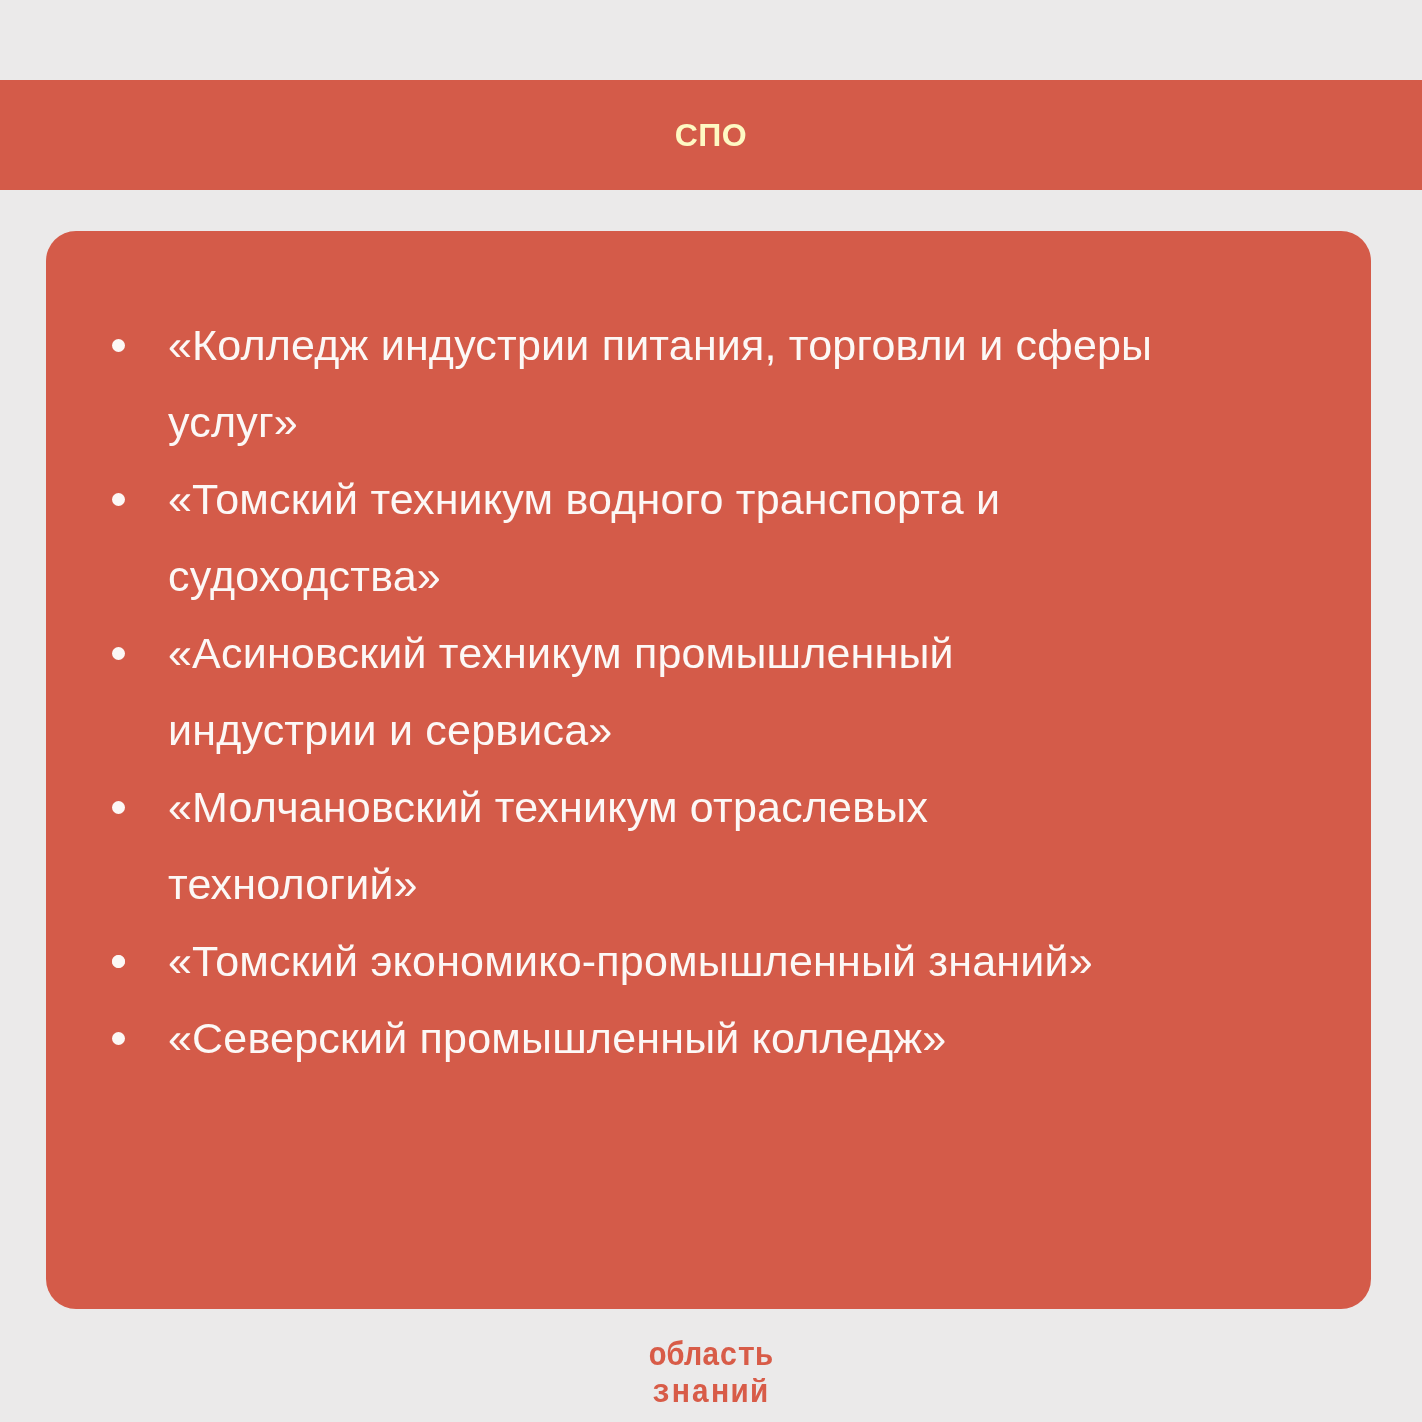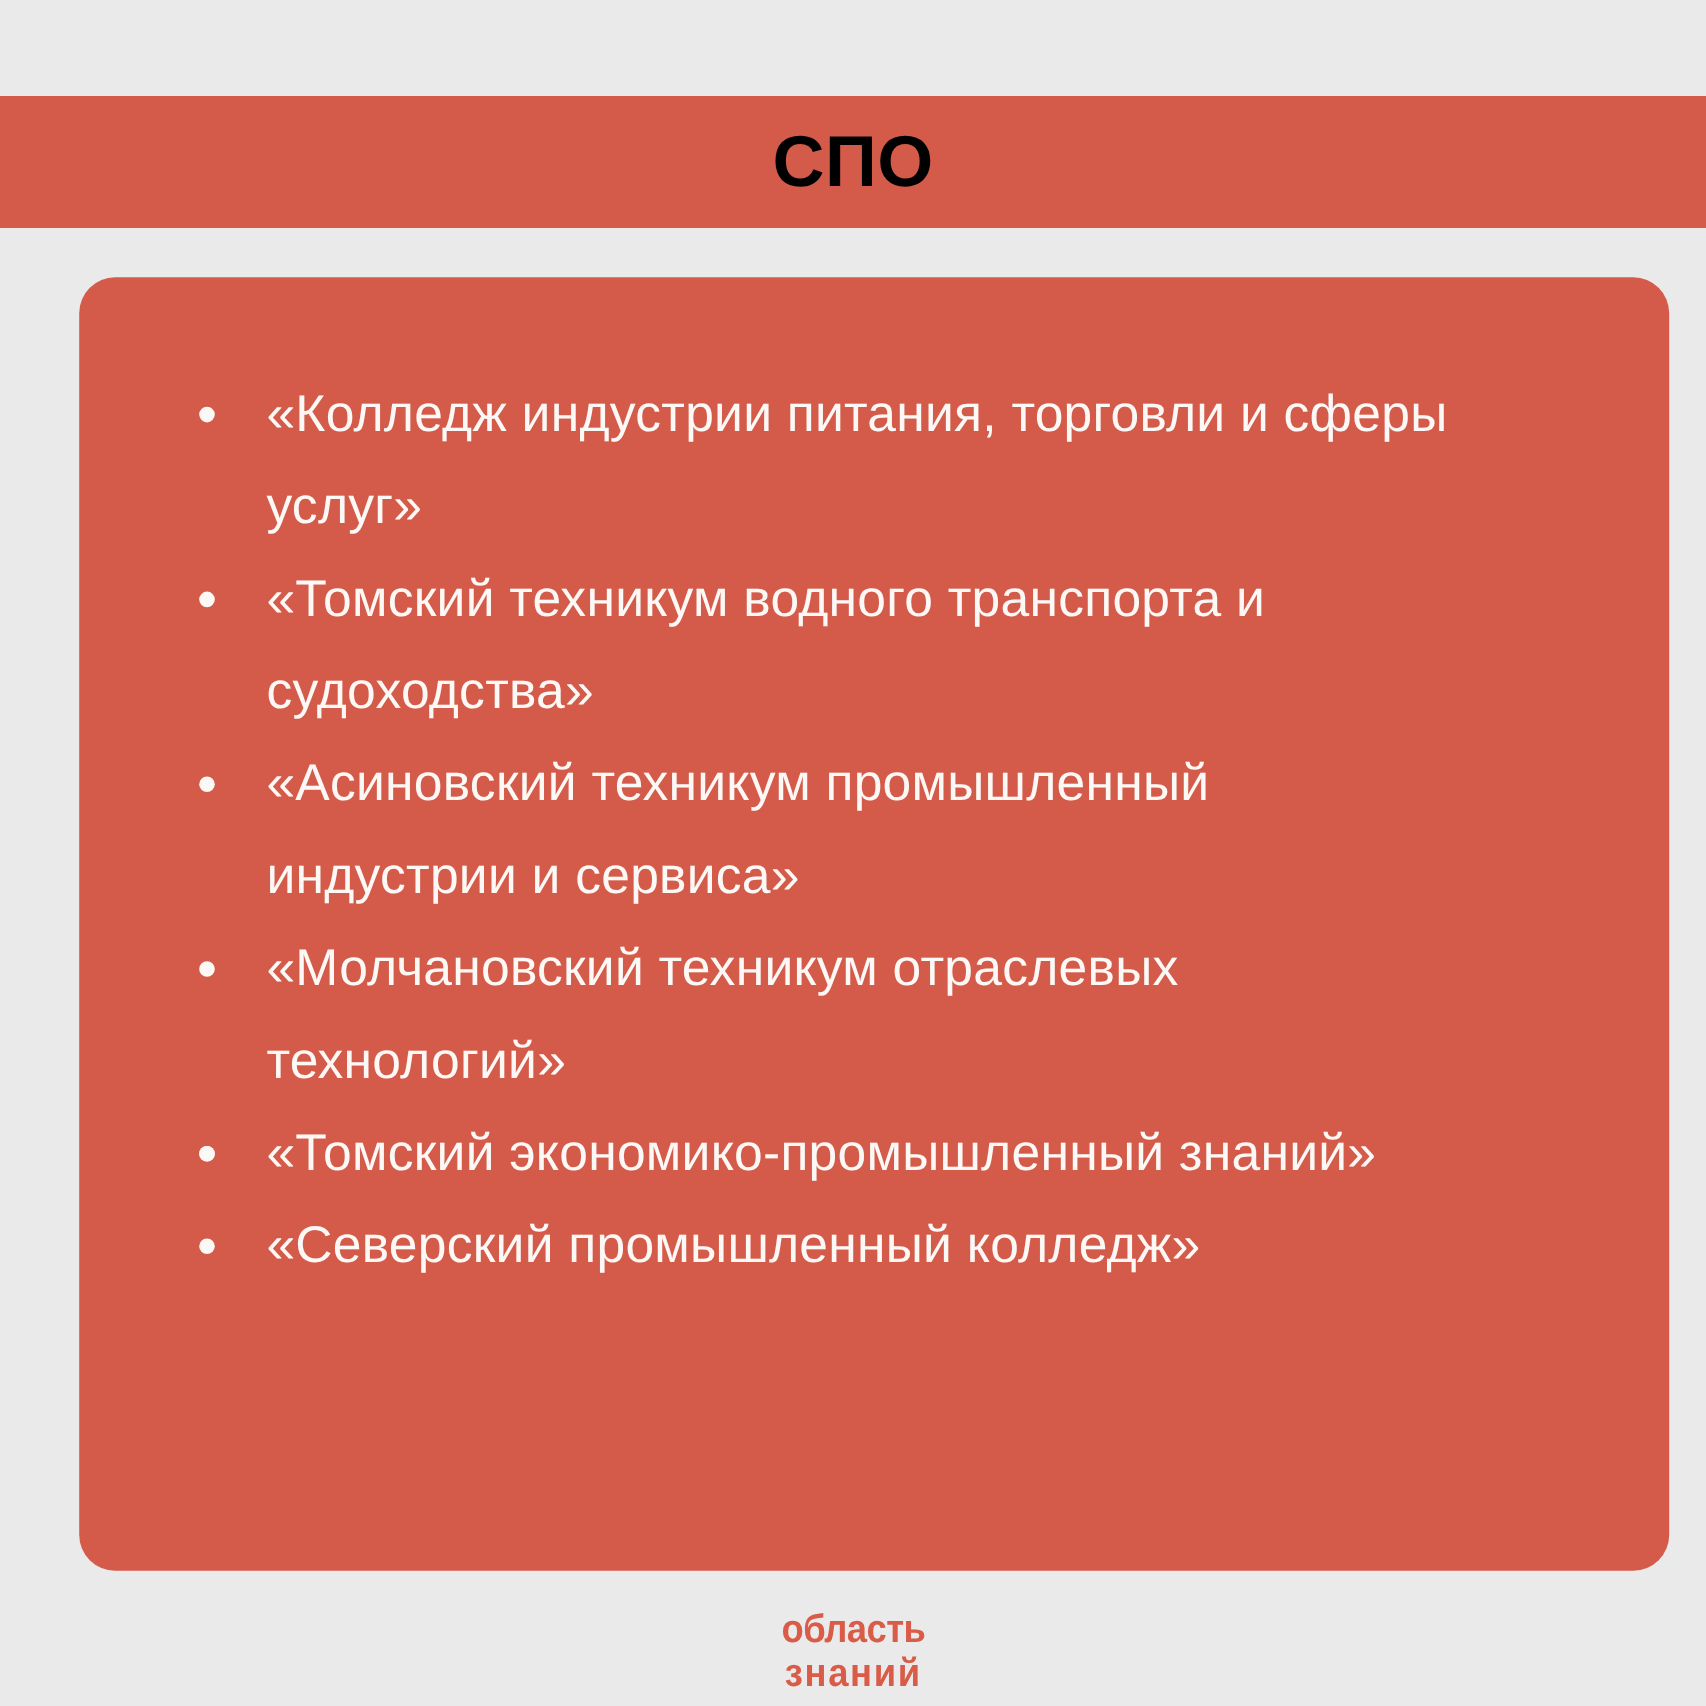--- a/index.html
+++ b/index.html
@@ -31,40 +31,40 @@
     top: 80px;
     width: 1422px;
     height: 110px;
     background: #D45B49;
     display: flex;
     align-items: center;
     justify-content: center;
     box-sizing: border-box;
   }
   .header-title {
-    color: #000000;
-    font-size: 60px;
+    color: #fef9c3;
+    font-size: 32px;
     font-weight: bold;
     letter-spacing: 0.5px;
     line-height: 1;
     text-align: center;
     white-space: nowrap;
   }
 
   
   .card {
     position: absolute;
-    left: 66px;
+    left: 46px;
     top: 231px;
     width: 1325px;
     height: 1078px;
     background: #D45B49;
     border-radius: 30px;
     box-sizing: border-box;
-    padding: 76px 60px 0 88px;
+    padding: 76px 60px 0 54px;
   }
 
   .list {
     list-style: none;
     margin: 0;
     padding: 0;
   }
   .list-item {
     position: relative;
     color: #FCF8F6;
@@ -89,20 +89,21 @@
   
   .footer {
     position: absolute;
     left: 0;
     top: 1338px;
     width: 1422px;
     display: flex;
     flex-direction: column;
     align-items: center;
     justify-content: flex-start;
+    font-family: Liberation Mono, monospace;
   }
   .logo-line {
     color: #D85C48;
     font-weight: bold;
     font-size: 33px;
     line-height: 37px;
     letter-spacing: -0.5px;
     transform: scaleX(0.92);
     transform-origin: center;
     white-space: nowrap;

